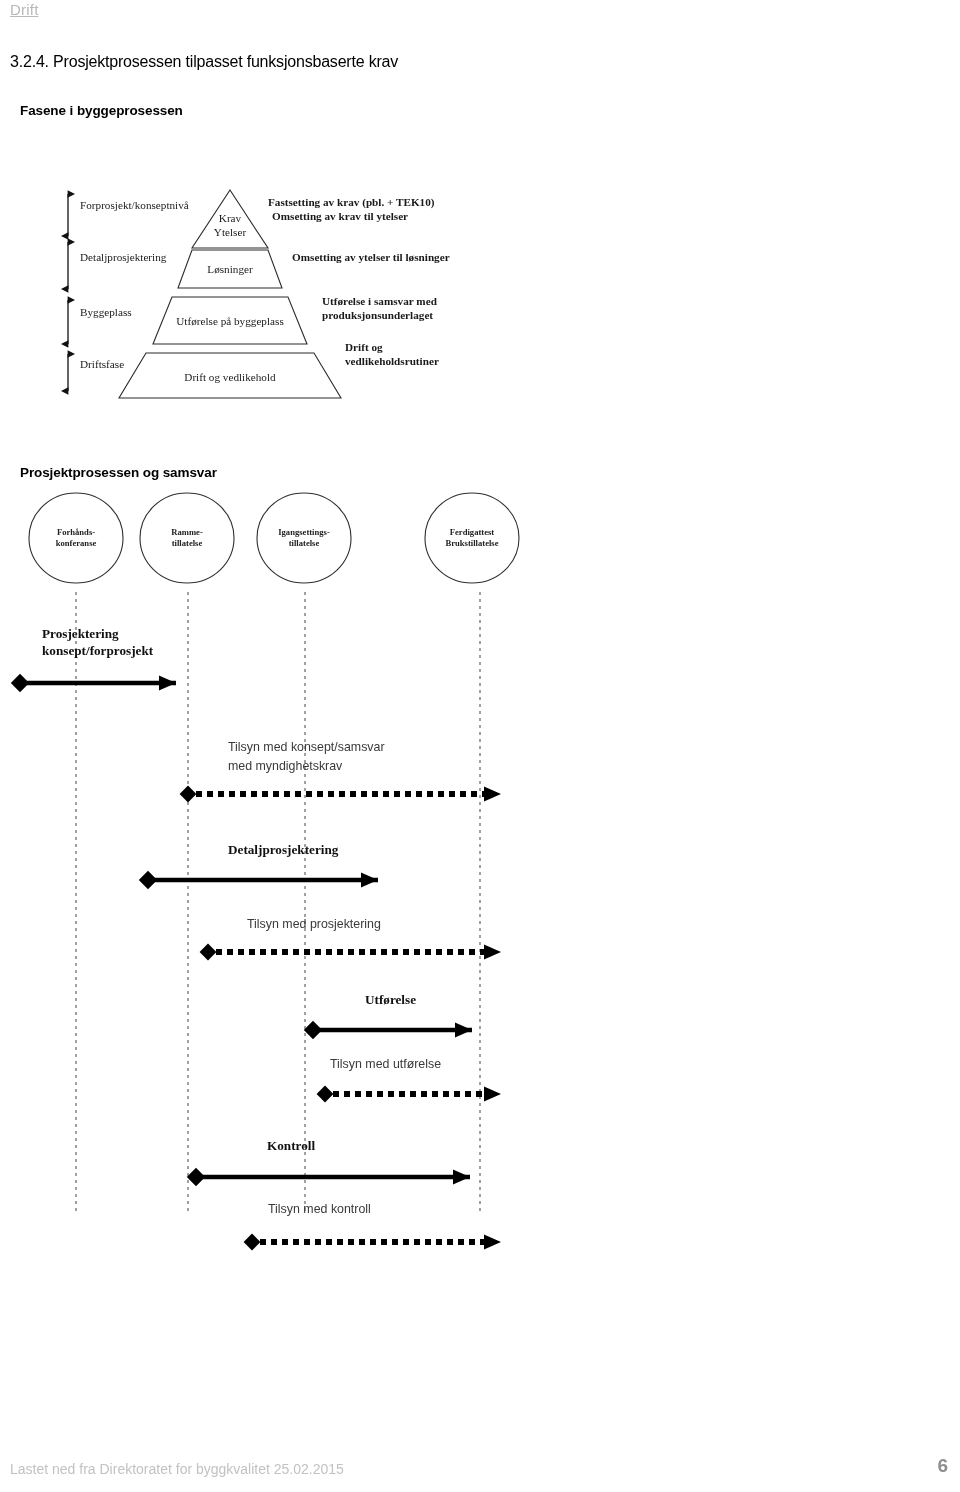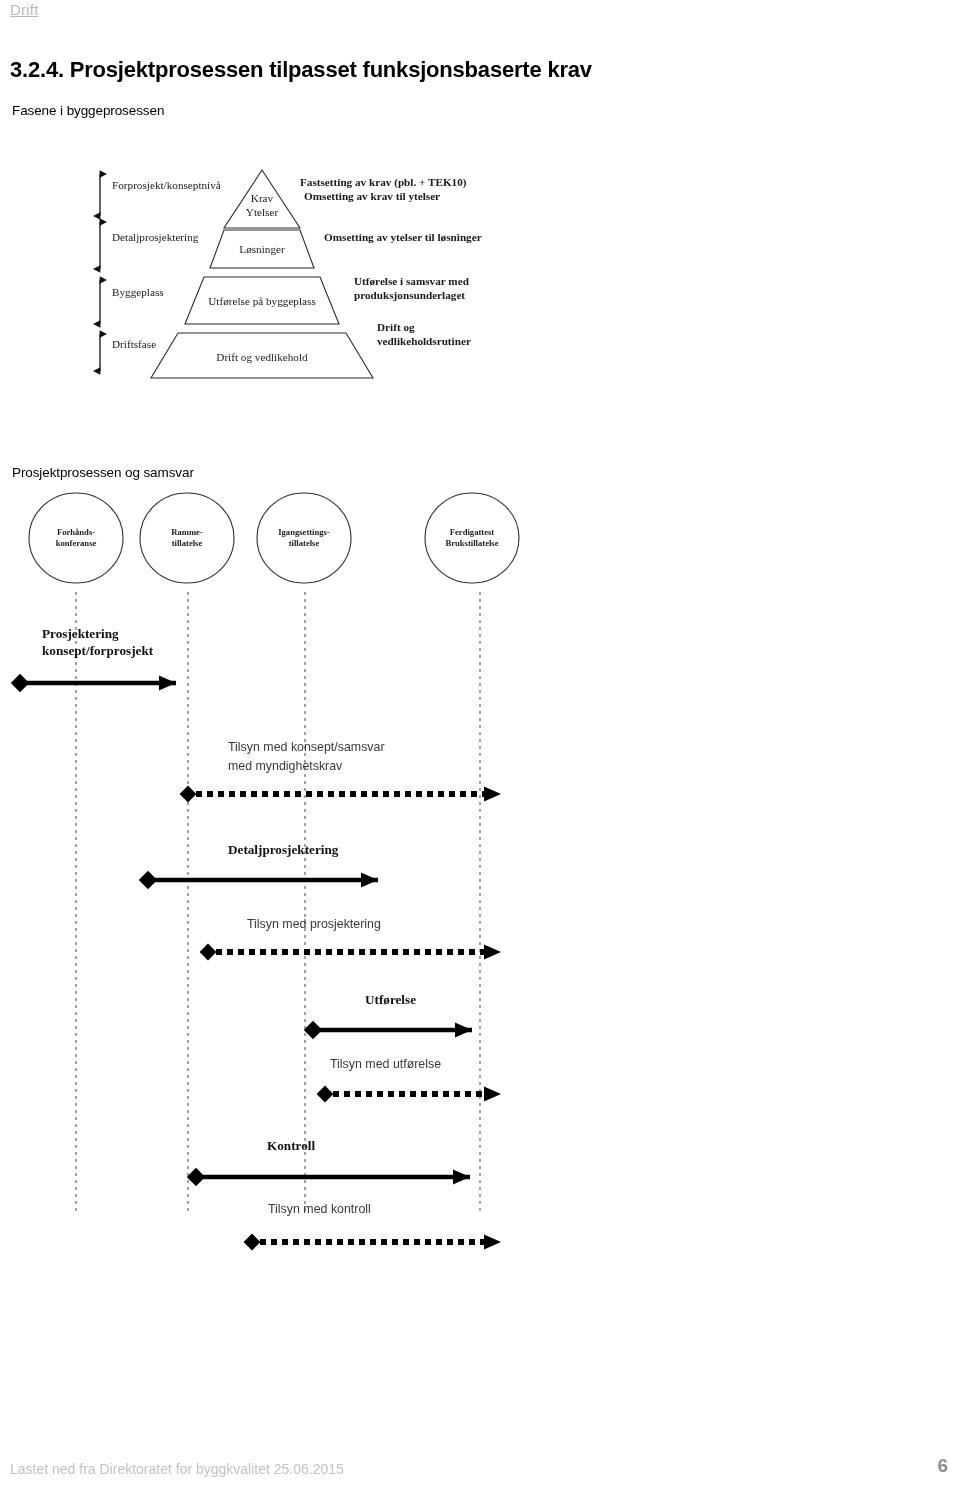--- a/index.html
+++ b/index.html
@@ -28,46 +28,45 @@
     text-decoration: underline;
     letter-spacing: 0.2px;
     font-family: "Liberation Sans", sans-serif;
   }
 
   
   .page-title {
     position: absolute;
     left: 10px;
     top: 42px;
-    font-size: 22px;
-    font-weight: bold;
+    font-size: 16px;
+    font-weight: normal;
     letter-spacing: -0.2px;
     white-space: nowrap;
     font-family: "Liberation Sans", sans-serif;
   }
   .subhead {
     position: absolute;
-    left: 12px;
+    left: 20px;
     font-size: 13.5px;
-    font-weight: normal;
+    font-weight: bold;
     letter-spacing: -0.1px;
     white-space: nowrap;
     font-family: "Liberation Sans", sans-serif;
   }
   .subhead-fasene { top: 92px; }
   .subhead-prosjekt { top: 454px; }
 
   
   .fig-pyramid {
     position: absolute;
     left: 0;
-    top: 156px;
+    top: 176px;
     width: 560px;
     height: 230px;
-    margin-left: 32px;
   }
   .fig-pyramid svg { display: block; }
 
   .pyr-text {
     font-family: "Liberation Serif", serif;
     font-size: 11.2px;
     fill: #1a1a1a;
   }
   .pyr-text-left {
     font-family: "Liberation Serif", serif;
@@ -309,14 +308,14 @@
 
     <g>
       <text class="tl-label-light" x="268" y="733">Tilsyn med kontroll</text>
       <line class="tl-dotted-line" x1="260" y1="762" x2="484" y2="762"></line>
       <path class="tl-marker" d="M252,753.6 L260.4,762 L252,770.4 L243.6,762 Z"></path>
       <path class="tl-marker" d="M484,754.6 L501,762 L484,769.4 Z"></path>
     </g>
   </svg>
 </div>
 
-<div class="footer-text">Lastet ned fra Direktoratet for byggkvalitet 25.06.2015</div>
+<div class="footer-text">Lastet ned fra Direktoratet for byggkvalitet 25.02.2015</div>
 <div class="footer-page">6</div>
 
 </body></html>

